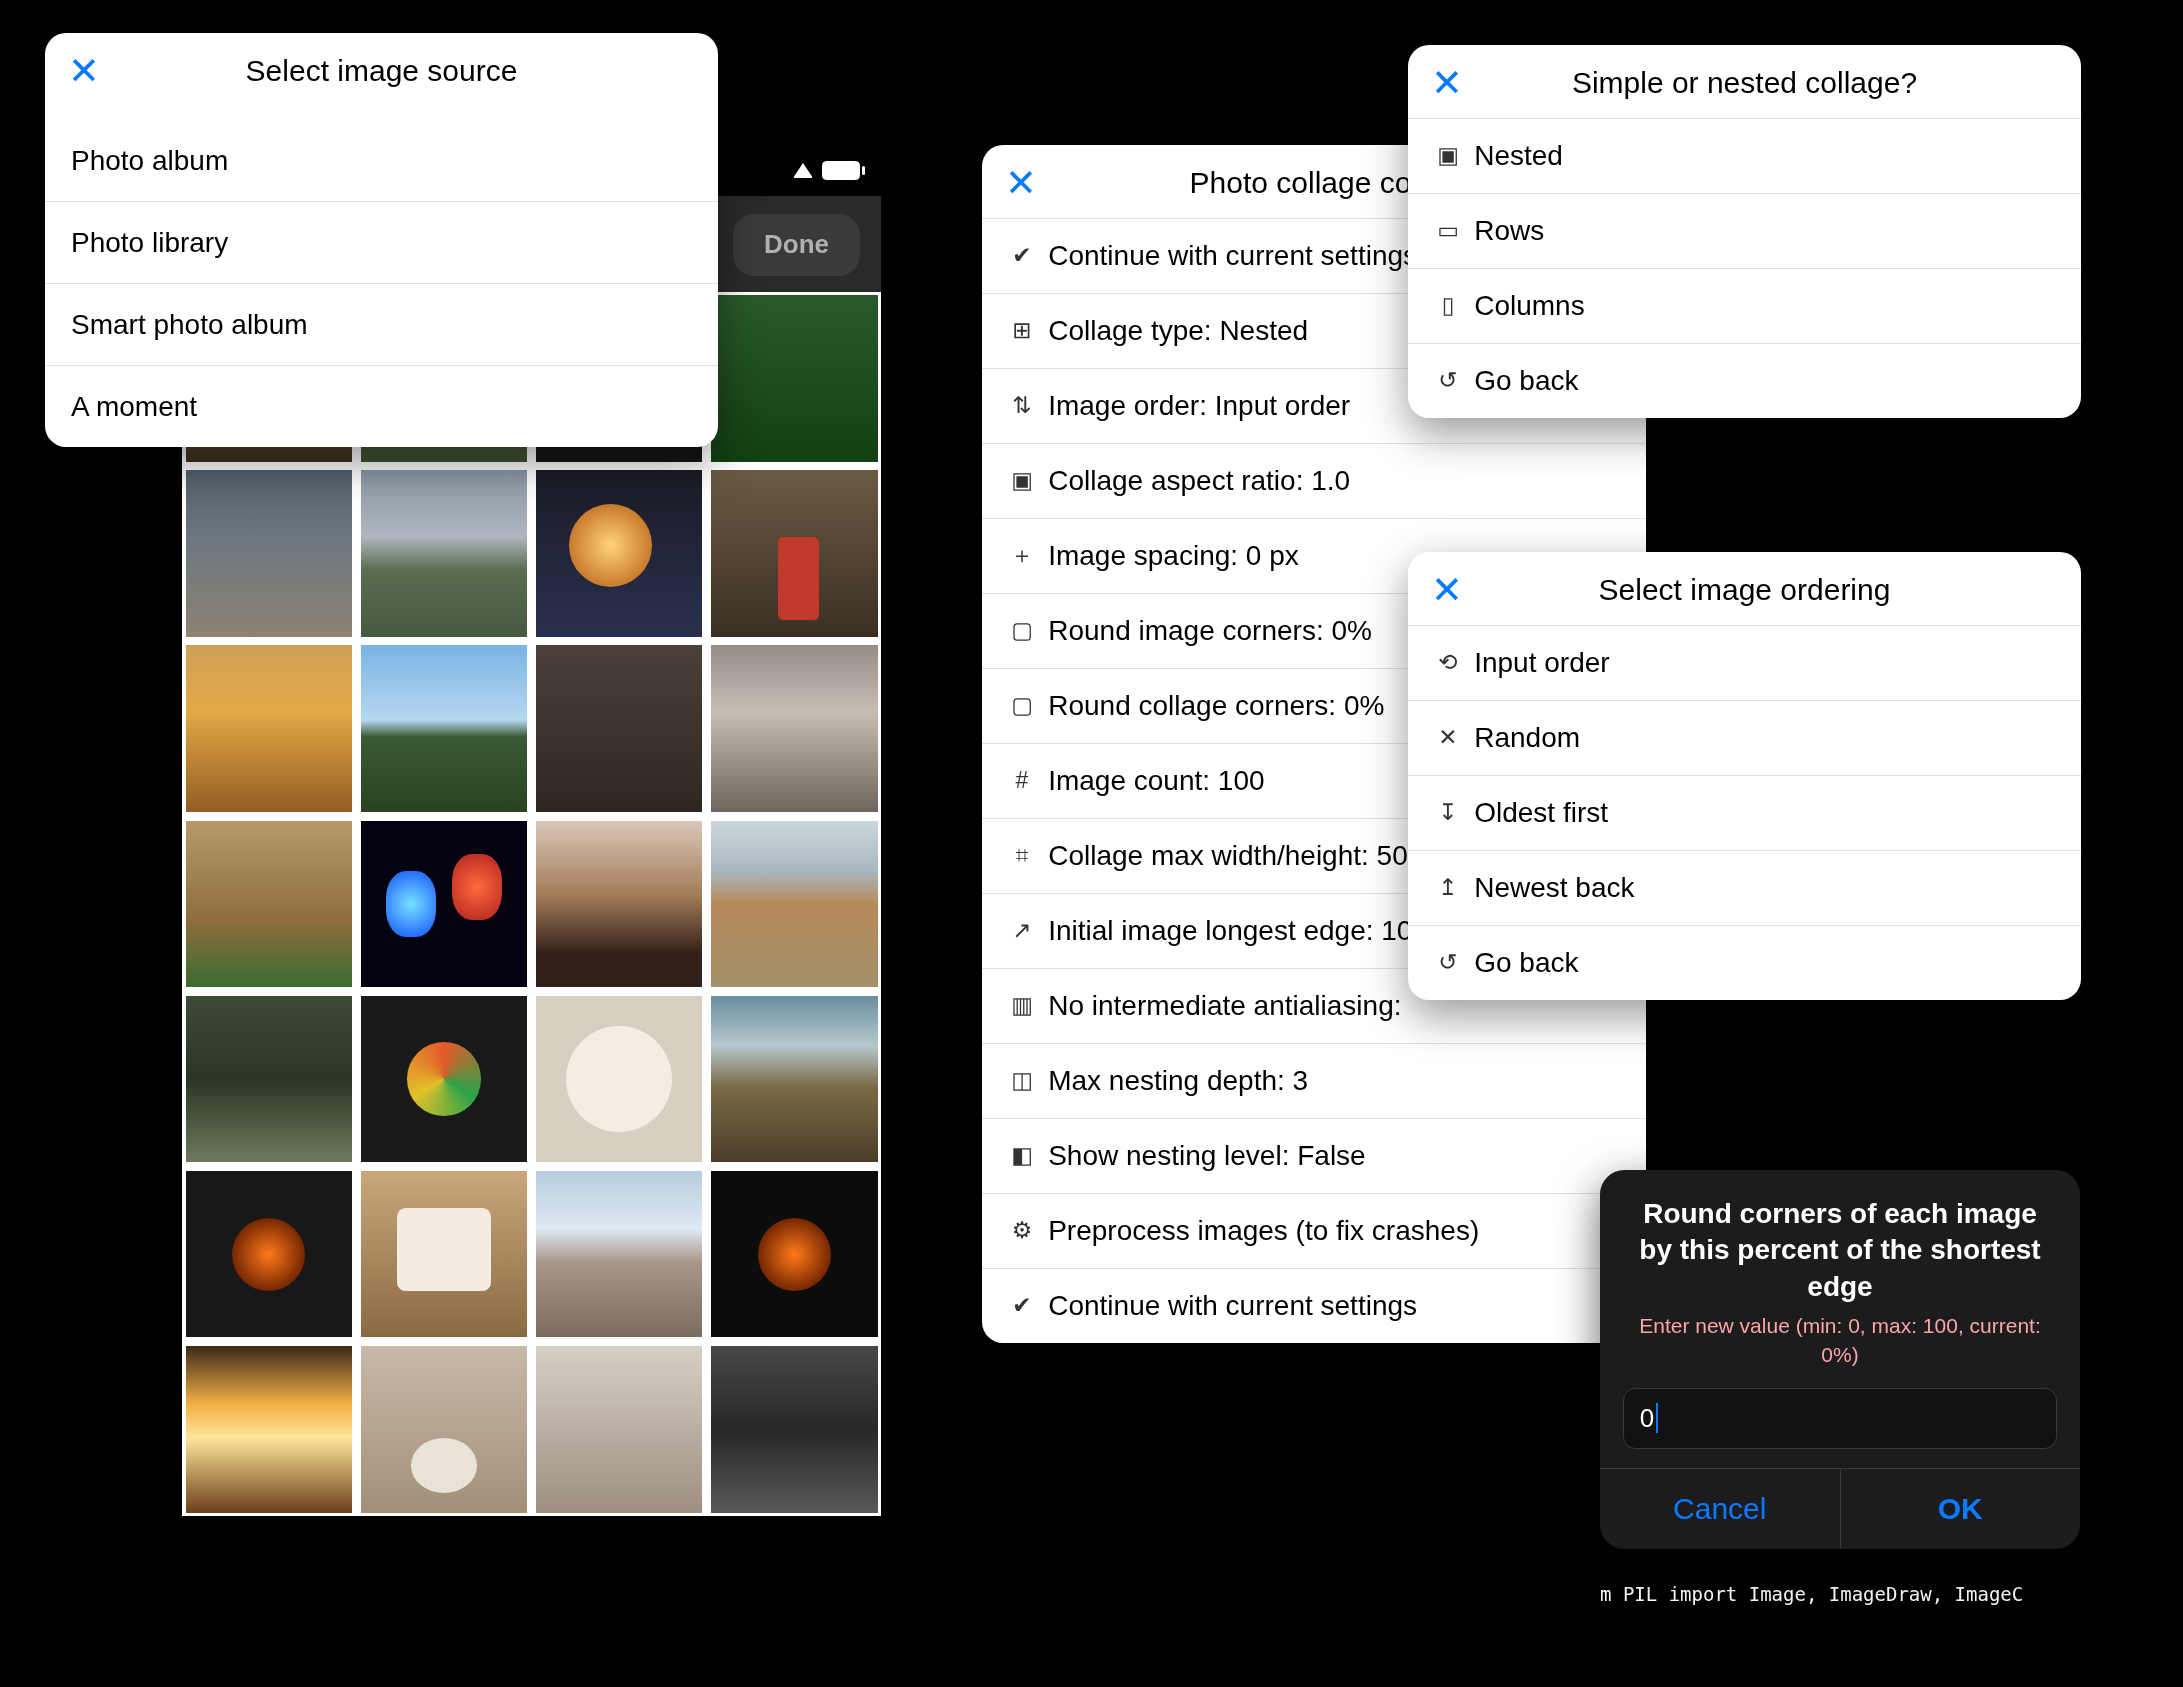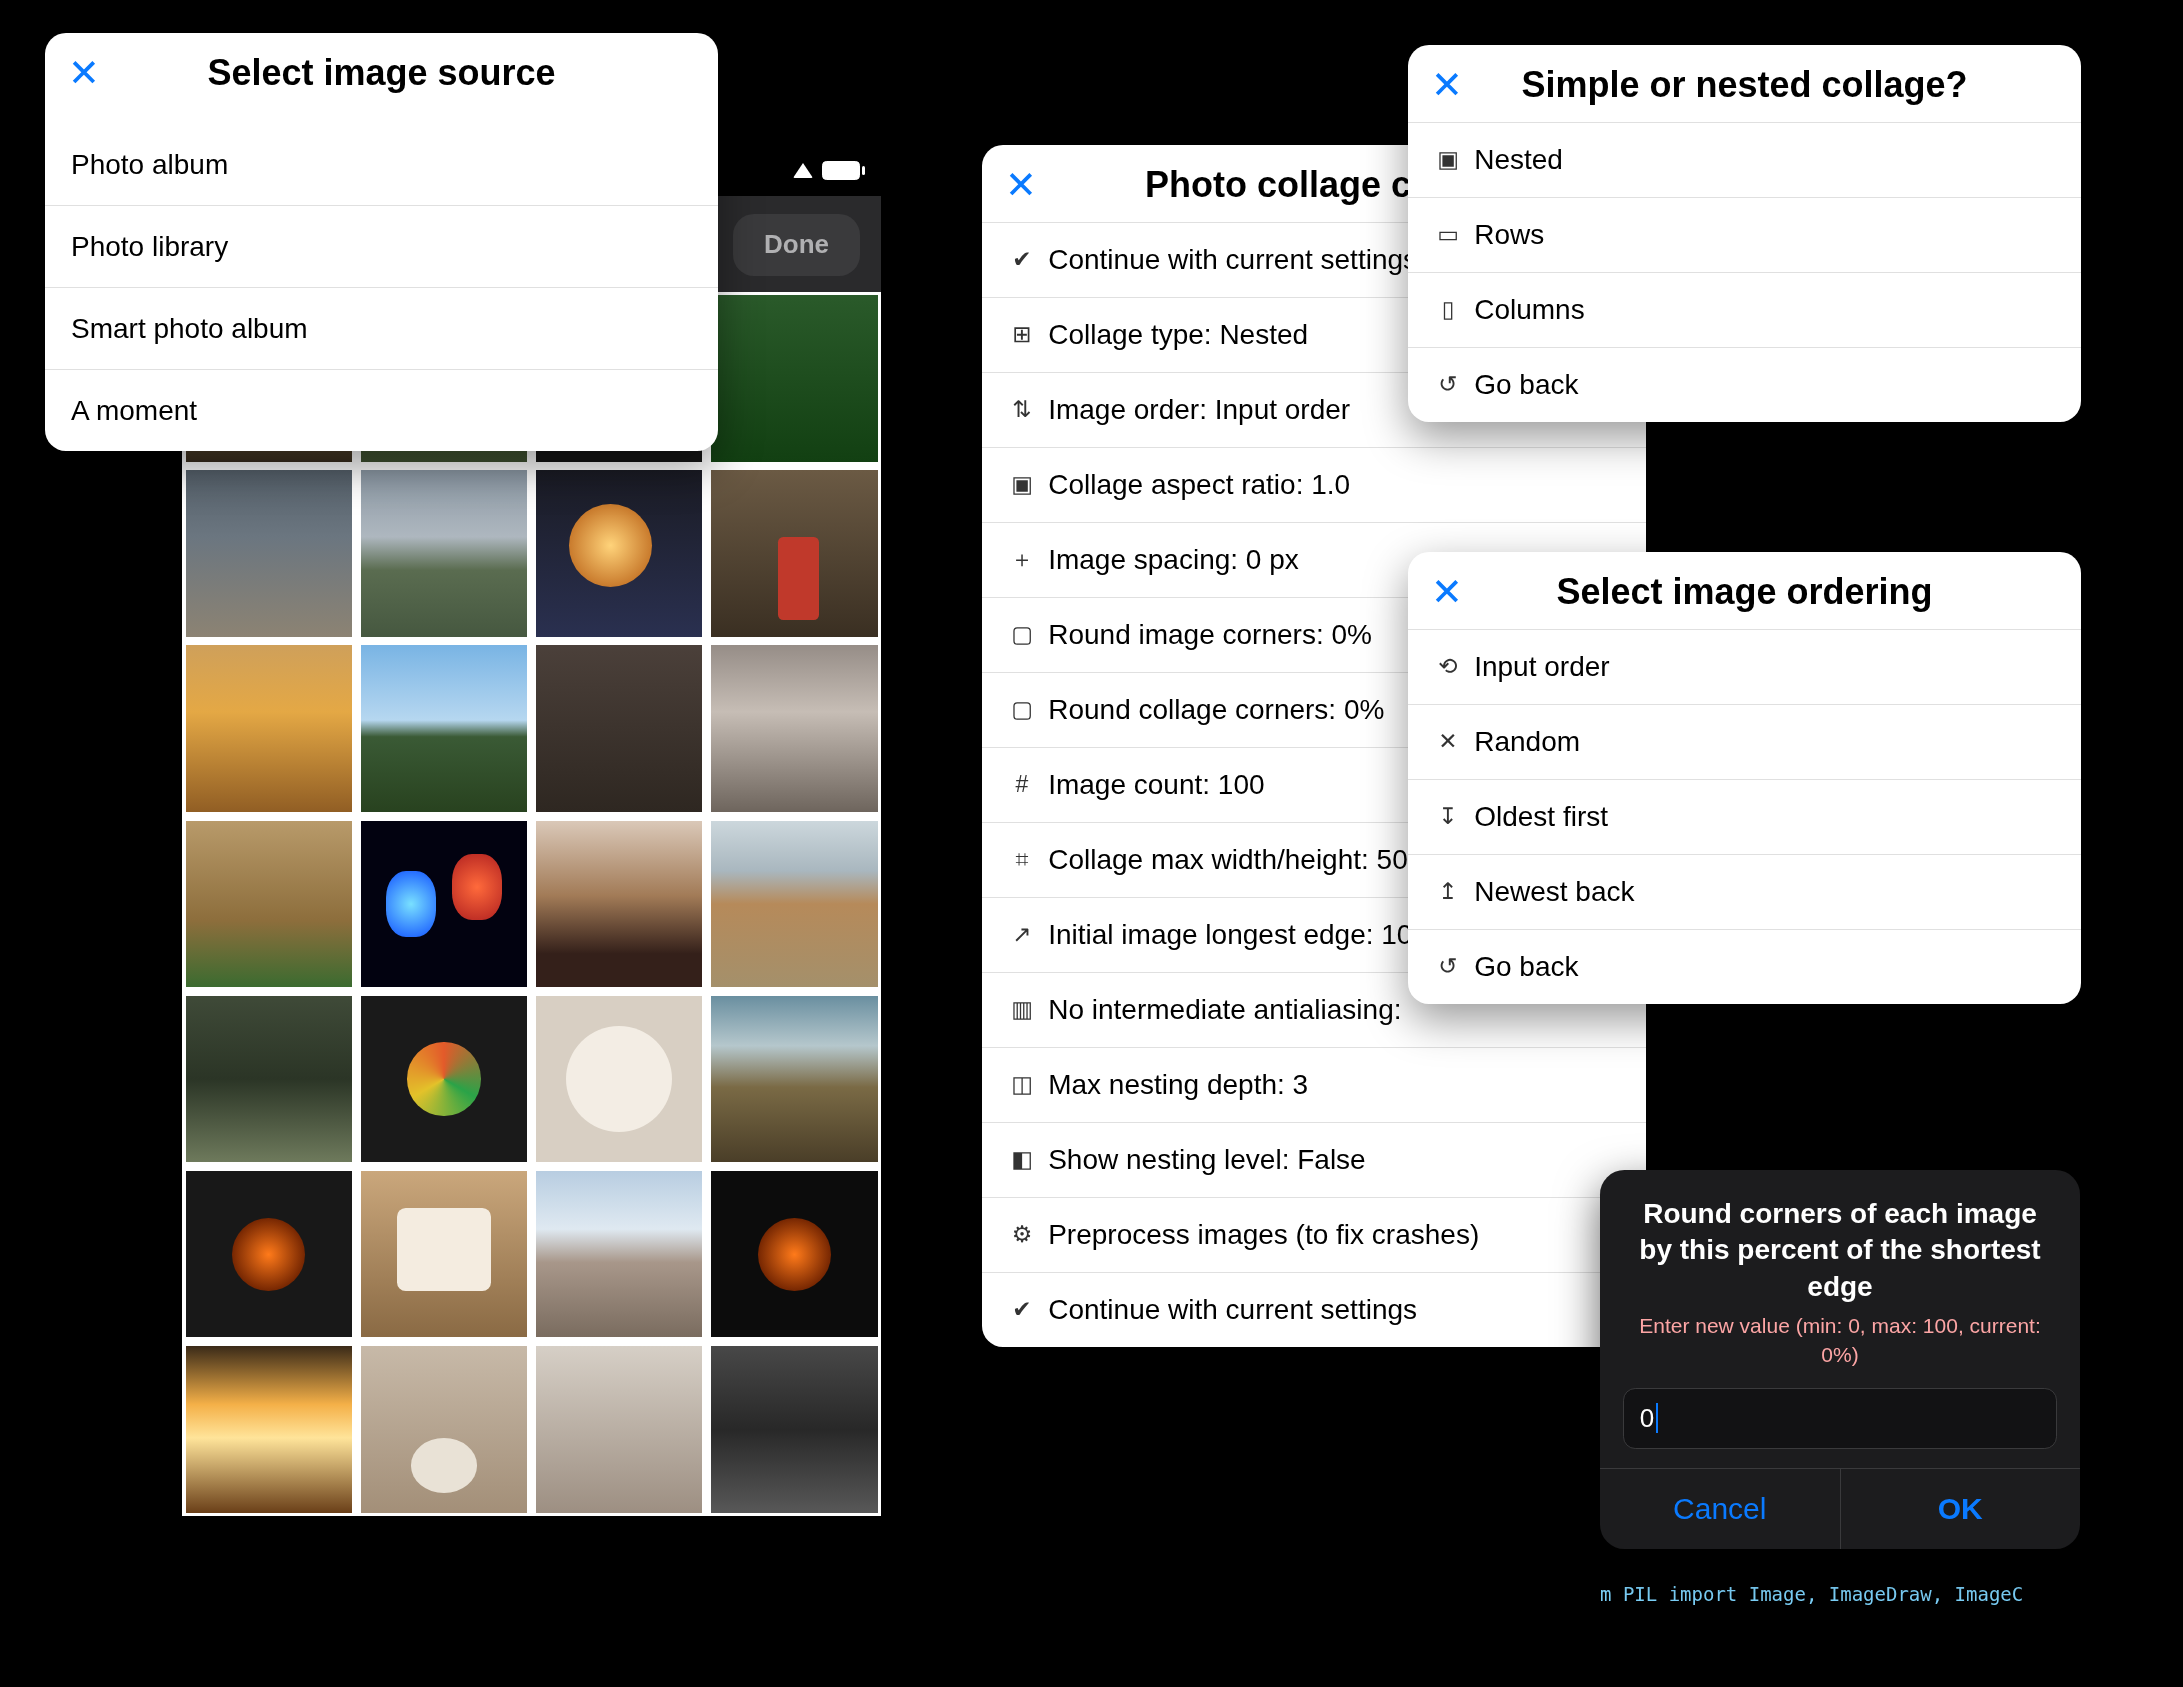--- a/index.html
+++ b/index.html
@@ -31,22 +31,22 @@
     font-size: 38px;
     font-weight: 300;
     color: #0a7aff;
     line-height: 1;
     cursor: pointer;
     width: 38px;
   }
   .card-title {
     flex: 1;
     text-align: center;
-    font-size: 36px;
-    font-weight: 700;
+    font-size: 30px;
+    font-weight: 400;
     padding-right: 38px; 
   }
   .row {
     display: flex;
     align-items: center;
     padding: 21px 26px;
     font-size: 28px;
     border-bottom: 0.9px solid #e0e0e0;
     gap: 12.2px;
     cursor: pointer;
@@ -264,21 +264,21 @@
     font-weight: 600;
   }
 
   
   #code-strip {
     position: absolute;
     left: 1600px;
     top: 1583px;
     font-family: Menlo, Consolas, monospace;
     font-size: 19px;
-    color: #7dd3fc;
+    color: #ffffff;
     white-space: pre;
   }
 </style>
 </head>
 <body>
 
 <div id="photo-shell">
   <div id="status-bar">
     <span class="wifi-icon"></span>
     <span class="battery-icon"></span>

